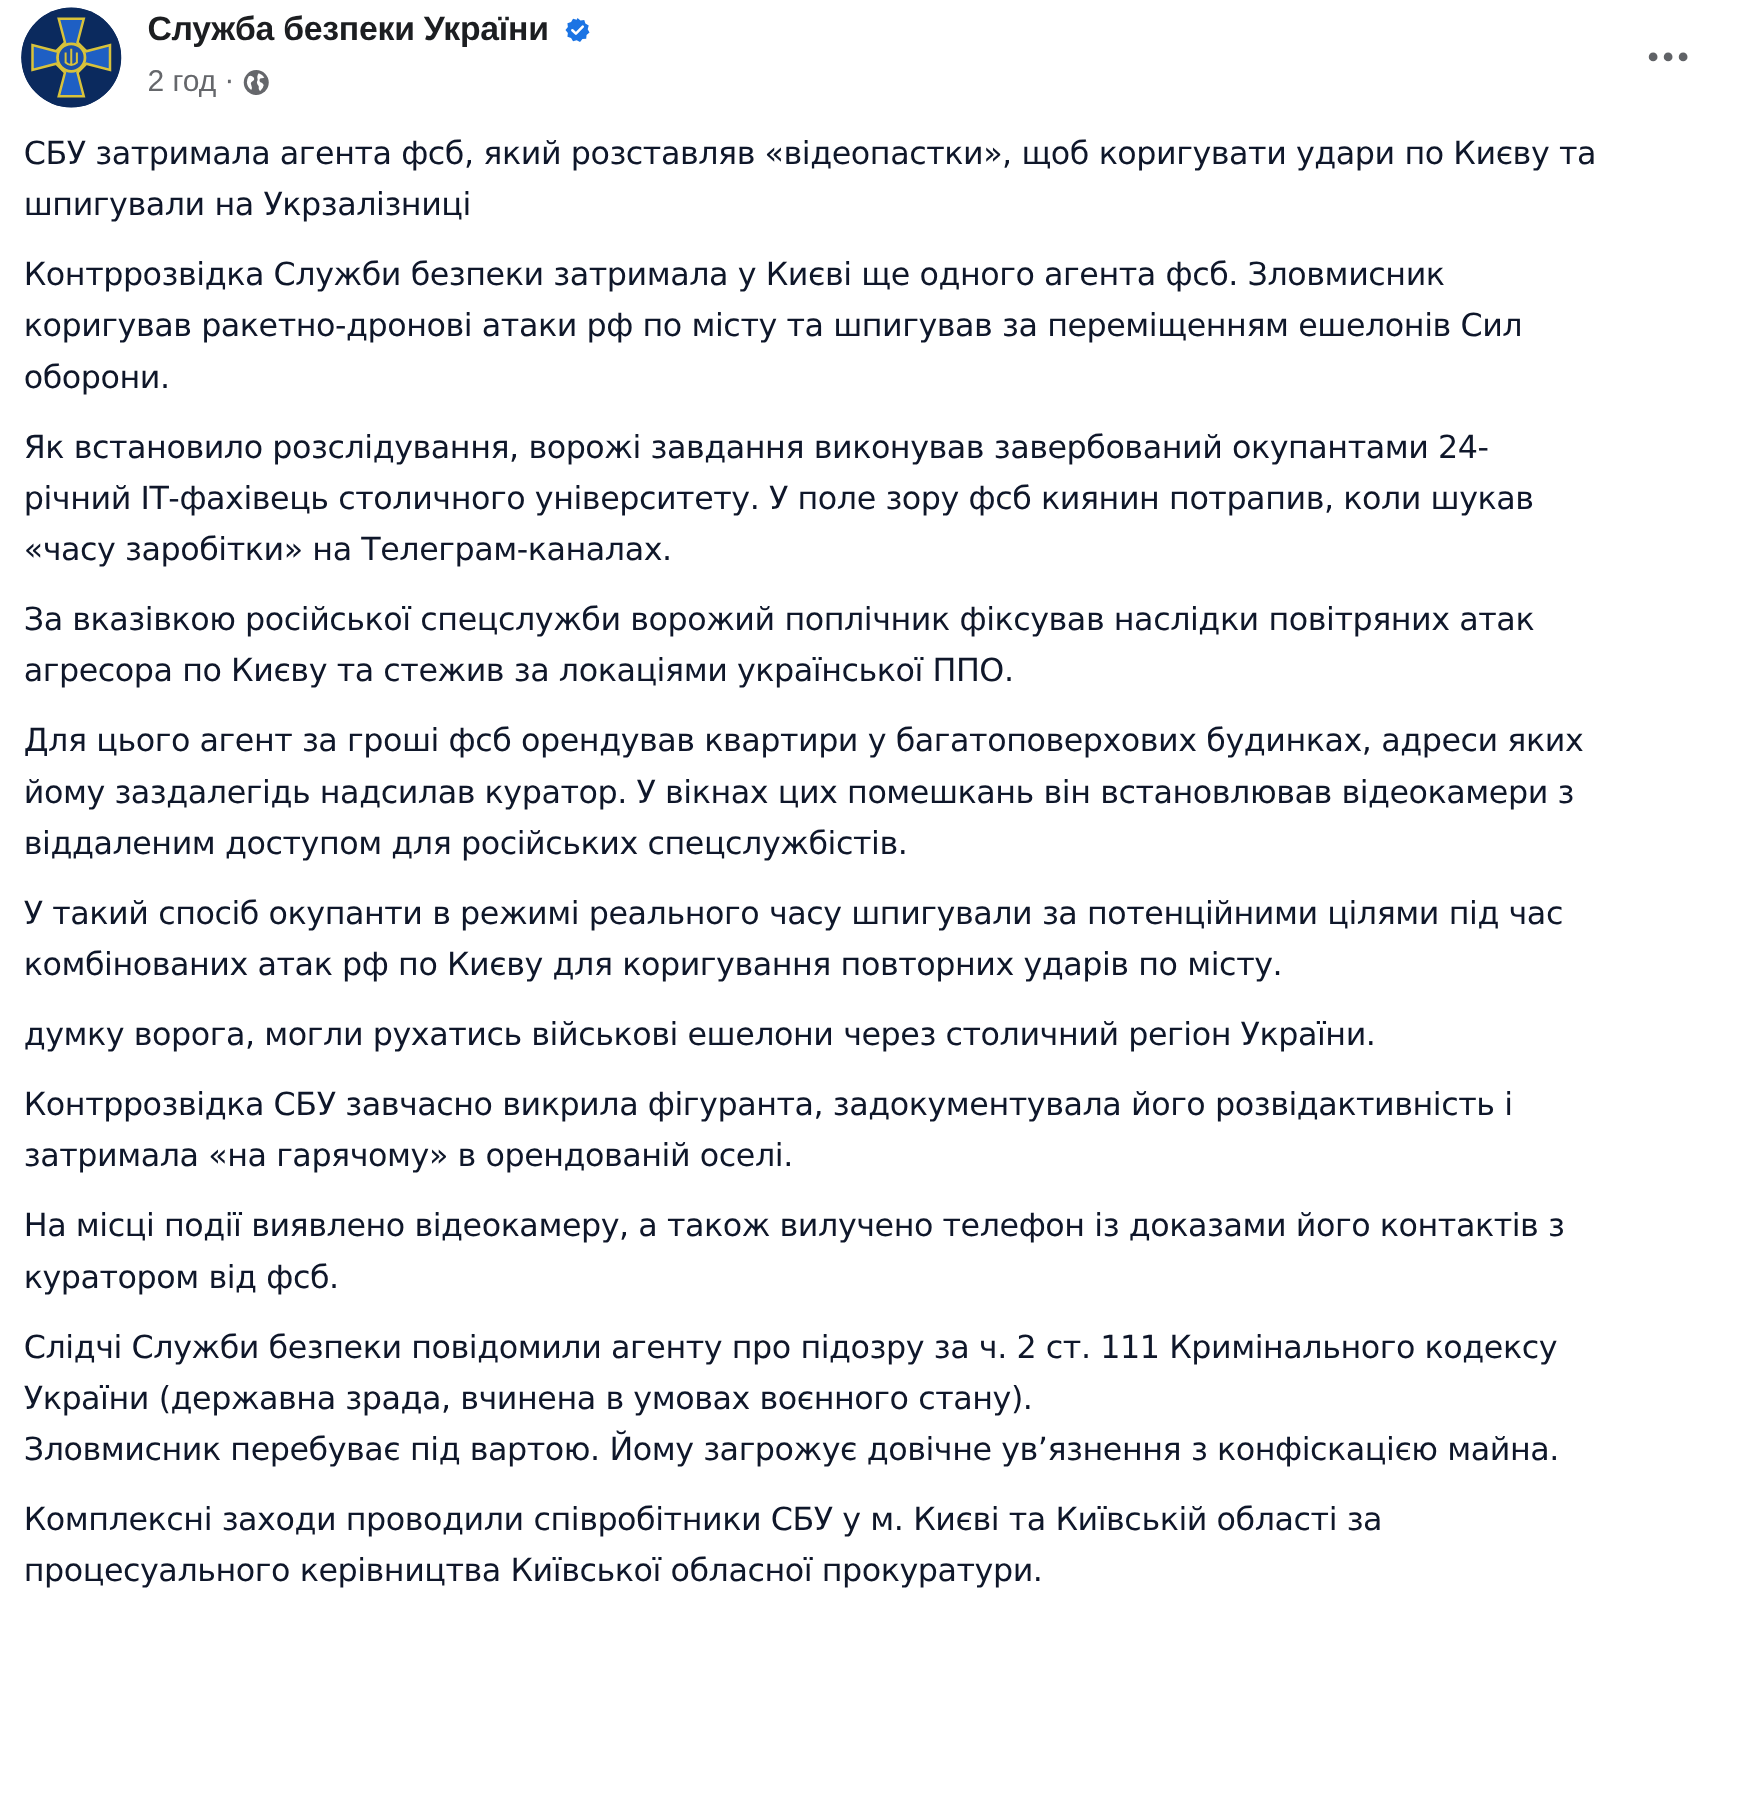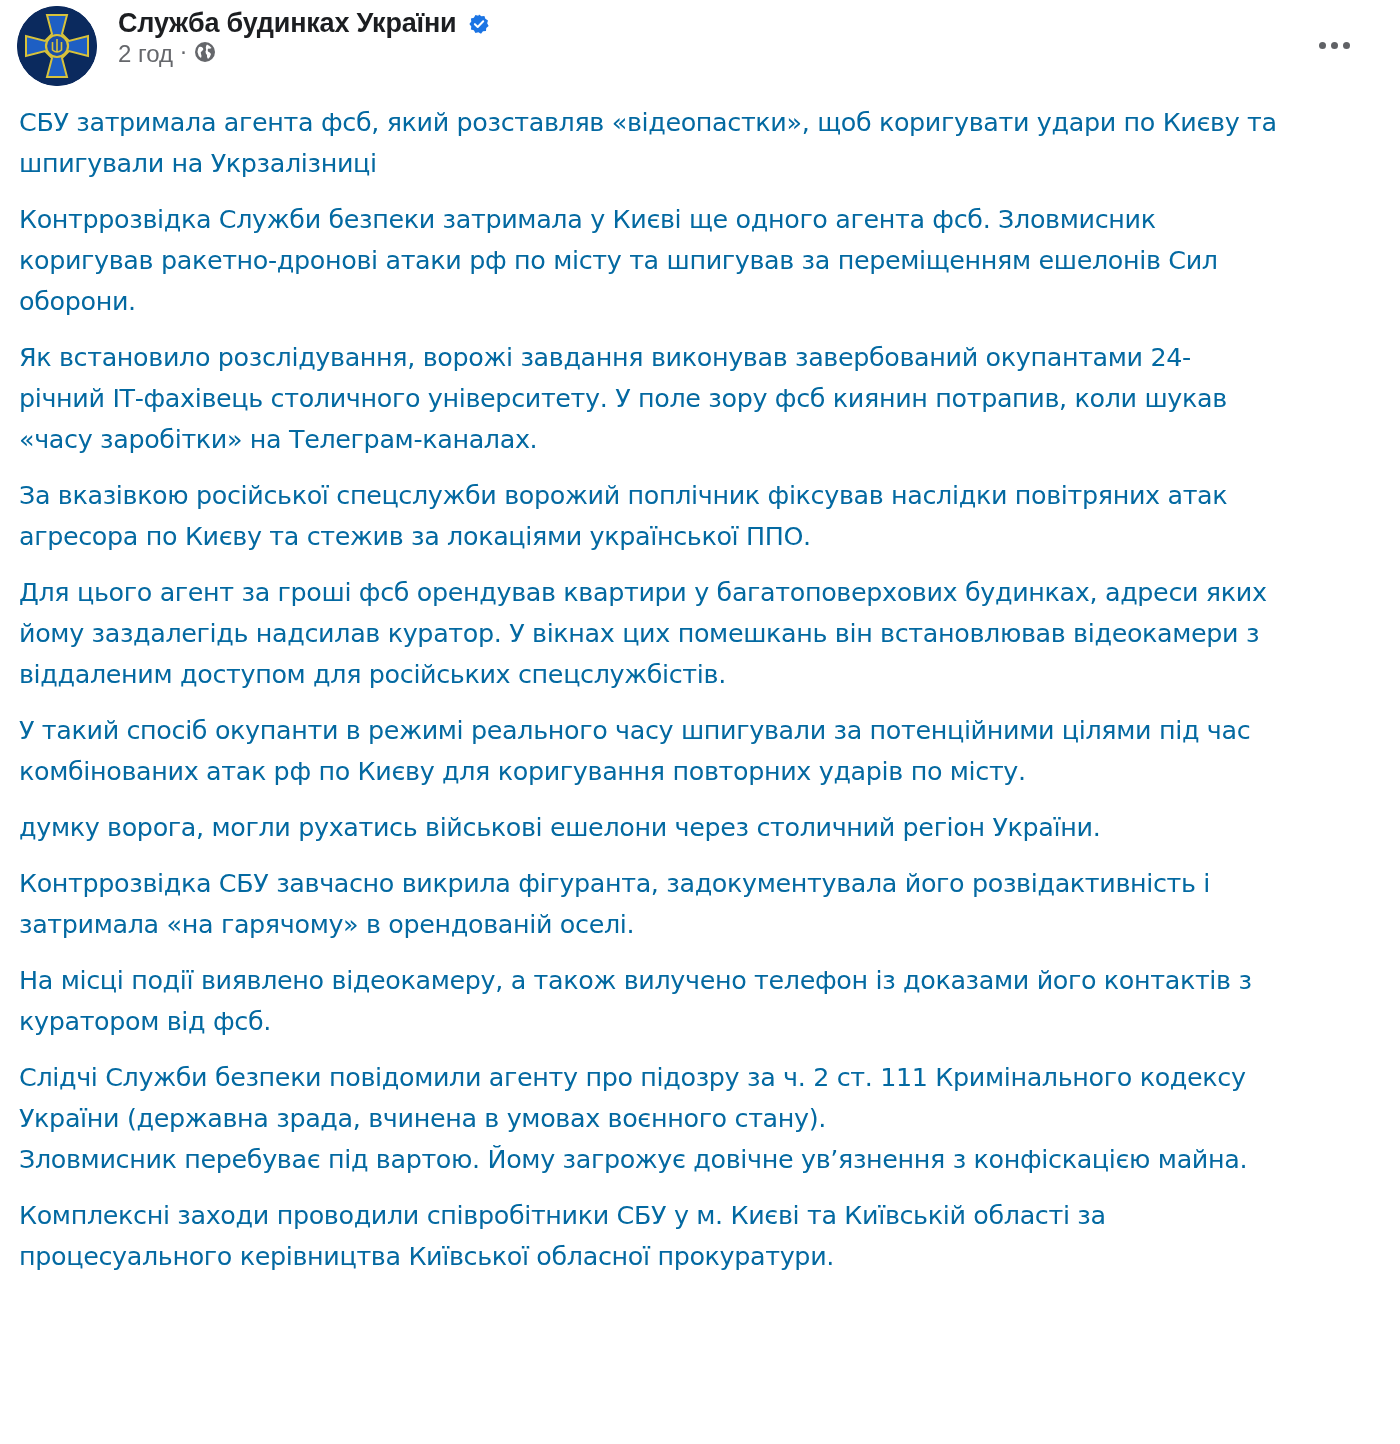--- a/index.html
+++ b/index.html
@@ -15,58 +15,58 @@
       border-radius: 50%; background: #0b2a5e; overflow: hidden;
     }
     .avatar svg { position: absolute; left: 0; top: 0; }
     .page-name-row { position: absolute; left: 118px; top: 8px; display: flex; align-items: center; }
     .page-name {
       font-family: "Liberation Sans", "DejaVu Sans", sans-serif;
       font-weight: 700; font-size: 27px; color: #1c1e21; letter-spacing: -0.2px; white-space: nowrap;
       cursor: pointer;
     }
     .verified { margin-left: 12px; width: 22px; height: 22px; display: inline-block; }
-    .meta-row { position: absolute; left: 118px; top: 40px; display: flex; color: #65676b; }
+    .meta-row { position: absolute; left: 118px; top: 52px; display: flex; align-items: center; color: #65676b; }
     .time {
       font-family: "Liberation Sans", "DejaVu Sans", sans-serif;
       font-size: 24px; color: #65676b; cursor: pointer;
     }
     .dot { margin: 0 6px 0 7px; font-size: 22px; color: #65676b; }
     .globe { width: 24px; height: 24px; display: inline-block; }
     .more {
       position: absolute; right: 44px; top: 30px; width: 44px; height: 30px;
       display: flex; align-items: center; justify-content: center; gap: 5px; cursor: pointer;
     }
     .more span { width: 7px; height: 7px; border-radius: 50%; background: #606266; display: block; }
 
     .body {
       position: absolute; left: 19px; top: 102px; width: 1370px;
       font-family: "DejaVu Sans", "Liberation Sans", sans-serif;
-      font-size: 25.4px; line-height: 41px; color: #0369a1; letter-spacing: -0.35px;
+      font-size: 25.4px; line-height: 41px; color: #0f172a; letter-spacing: -0.35px;
     }
     .body p { margin: 0 0 15px 0; }
     .body p .line { display: block; white-space: nowrap; }
   </style>
 </head>
 <body>
 
 <div class="post">
   <div class="header">
     <div class="avatar">
       <svg width="80" height="80" viewBox="0 0 80 80">
         <circle cx="40" cy="40" r="40" fill="#0b2a5e"></circle>
 
         <path d="M30 9 L50 9 L45 28 L52 35 L71 30 L71 50 L52 45 L45 52 L50 71 L30 71 L35 52 L28 45 L9 50 L9 30 L28 35 L35 28 Z" fill="#1e5fc4" stroke="#d8c23a" stroke-width="2"></path>
         <circle cx="40" cy="40" r="11" fill="#1a4fa8" stroke="#d8c23a" stroke-width="2.2"></circle>
         <path d="M40 33 L40 46 M35.5 36 L35.5 44 Q40 48 44.5 44 L44.5 36" stroke="#d8c23a" stroke-width="1.6" fill="none"></path>
       </svg>
     </div>
 
     <div class="page-name-row">
-      <span class="page-name">Служба будинках України</span>
+      <span class="page-name">Служба безпеки України</span>
       <span class="verified">
         <svg width="22" height="22" viewBox="0 0 24 24">
           <path d="M12 1.5 L14.6 3.6 L17.9 3.2 L18.9 6.4 L21.8 8.1 L20.9 11.3 L22.5 14.2 L19.9 16.3 L19.6 19.6 L16.3 19.9 L14.2 22.5 L11.3 20.9 L8.1 21.8 L6.4 18.9 L3.2 17.9 L3.6 14.6 L1.5 12 L3.6 9.4 L3.2 6.1 L6.4 5.1 L8.1 2.2 L11.3 3.1 Z" fill="#1b74e4"></path>
           <path d="M7.5 12.2 L10.6 15.2 L16.6 9" stroke="#ffffff" stroke-width="2.2" fill="none" stroke-linecap="round" stroke-linejoin="round"></path>
         </svg>
       </span>
     </div>
 
     <div class="meta-row">
       <span class="time">2 год</span>

